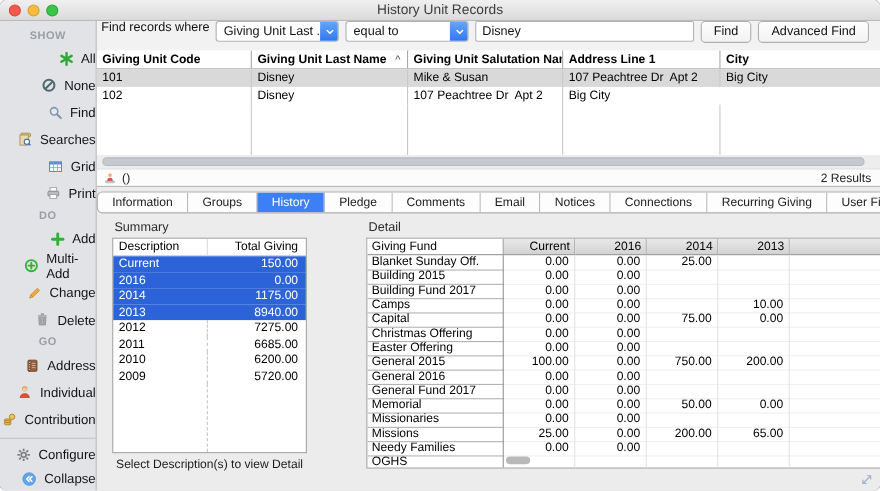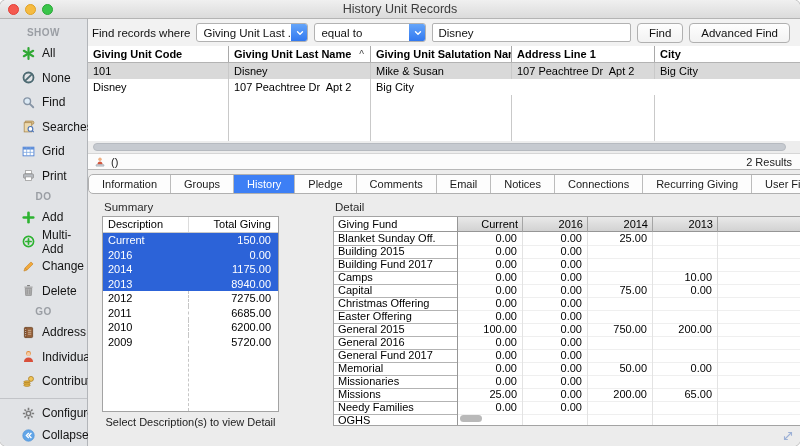--- a/index.html
+++ b/index.html
@@ -14,31 +14,31 @@
   .light.red{background:#f5594e;border:1px solid #e14138;}
   .light.yellow{background:#f6bb40;border:1px solid #dfa123;}
   .light.green{background:#3ac54a;border:1px solid #2aa637;}
   .title{font-size:12.5px;color:#3d3d3d;}
 
   .main{display:flex;height:427px;}
 
   
   .sidebar{width:88px;background:#e1e3e6;border-right:1px solid #b2b5b9;display:flex;flex-direction:column;padding-top:5px;}
   .sb-header{font-size:10px;font-weight:bold;color:#9a9ea4;text-align:center;letter-spacing:.5px;height:17px;line-height:17px;}
-  .sb-item{display:flex;align-items:center;gap:7px;padding-left:22px;height:24.5px;font-size:12px;color:#141414;cursor:default;}
+  .sb-item{display:flex;align-items:center;gap:7px;padding-left:22px;height:24.5px;font-size:12px;color:#141414;cursor:default;justify-content:flex-end;}
   .sb-item.ft{height:22px;}
   .sb-icon{width:13px;height:13px;flex:0 0 13px;}
   .sb-icon svg{width:13px;height:13px;display:block;}
   .sb-spacer{flex:1;}
   .sb-divider{border-top:1px solid #c2c4c8;margin-bottom:3px;}
 
   .content{flex:1;display:flex;flex-direction:column;min-width:0;}
 
   
-  .searchbar{height:27px;background:#f2f2f2;display:flex;align-items:center;padding:0 10px 0 4px;gap:6px;}
+  .searchbar{height:27px;background:#f2f2f2;display:flex;align-items:flex-start;padding:0 10px 0 4px;gap:6px;}
   .search-label{font-size:11.5px;color:#111;white-space:nowrap;}
   .popup{position:relative;height:19px;border:1px solid #b2b2b2;border-radius:3px;background:#fff;font-size:11.5px;display:flex;align-items:center;padding:0 22px 0 6px;color:#111;width:112px;white-space:nowrap;overflow:hidden;}
   .popup .cap{position:absolute;right:-1px;top:-1px;bottom:-1px;width:17px;border-radius:0 3px 3px 0;background:linear-gradient(#67a7fa,#2f76ef);display:flex;align-items:center;justify-content:center;}
   .popup .cap svg{width:10px;height:10px;}
   .search-input{height:19px;border:1px solid #b2b2b2;border-radius:2px;font-size:11.5px;padding:0 5px;flex:1;min-width:0;font-family:inherit;color:#111;background:#fff;outline:none;}
   .btn{height:20px;border:1px solid #b0b0b0;border-radius:4px;background:linear-gradient(#fefefe,#f2f2f2);font-size:11.5px;padding:0 11px;font-family:inherit;color:#111;white-space:nowrap;}
 
   
   .results{height:95px;display:flex;flex-direction:column;background:#fff;}
   .rt-header,.rt-row{display:grid;grid-template-columns:141px 142px 141px 143px 1fr;}
@@ -321,20 +321,21 @@
           </div>
         <div class="rt-body">
             <div class="rt-row sel">
               <div class="rt-cell">101</div>
               <div class="rt-cell">Disney</div>
               <div class="rt-cell">Mike &amp; Susan</div>
               <div class="rt-cell">107 Peachtree Dr  Apt 2</div>
               <div class="rt-cell">Big City</div>
             </div>
             <div class="rt-row">
+              <div class="rt-cell">102</div>
               <div class="rt-cell">Disney</div>
               <div class="rt-cell">107 Peachtree Dr  Apt 2</div>
               <div class="rt-cell">Big City</div>
             </div>
             <div class="rt-row filler">
               <div class="rt-cell"></div>
               <div class="rt-cell"></div>
               <div class="rt-cell"></div>
               <div class="rt-cell"></div>
               <div class="rt-cell"></div>

